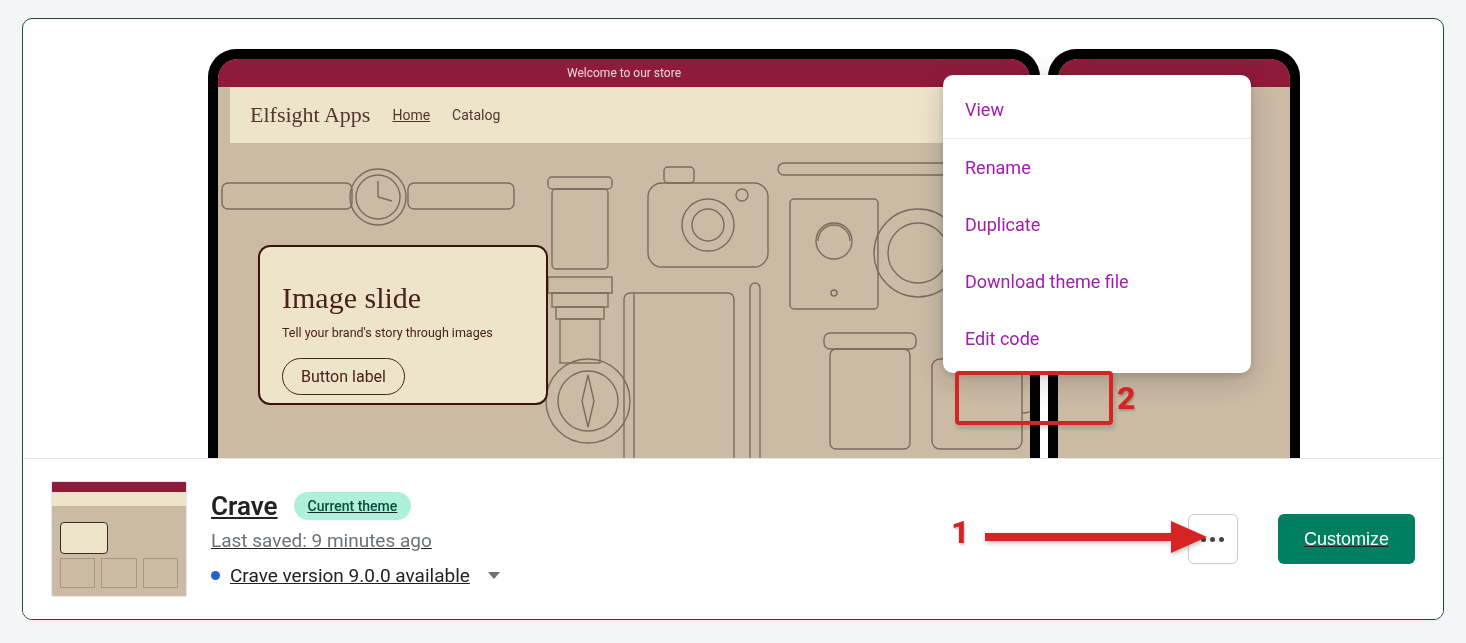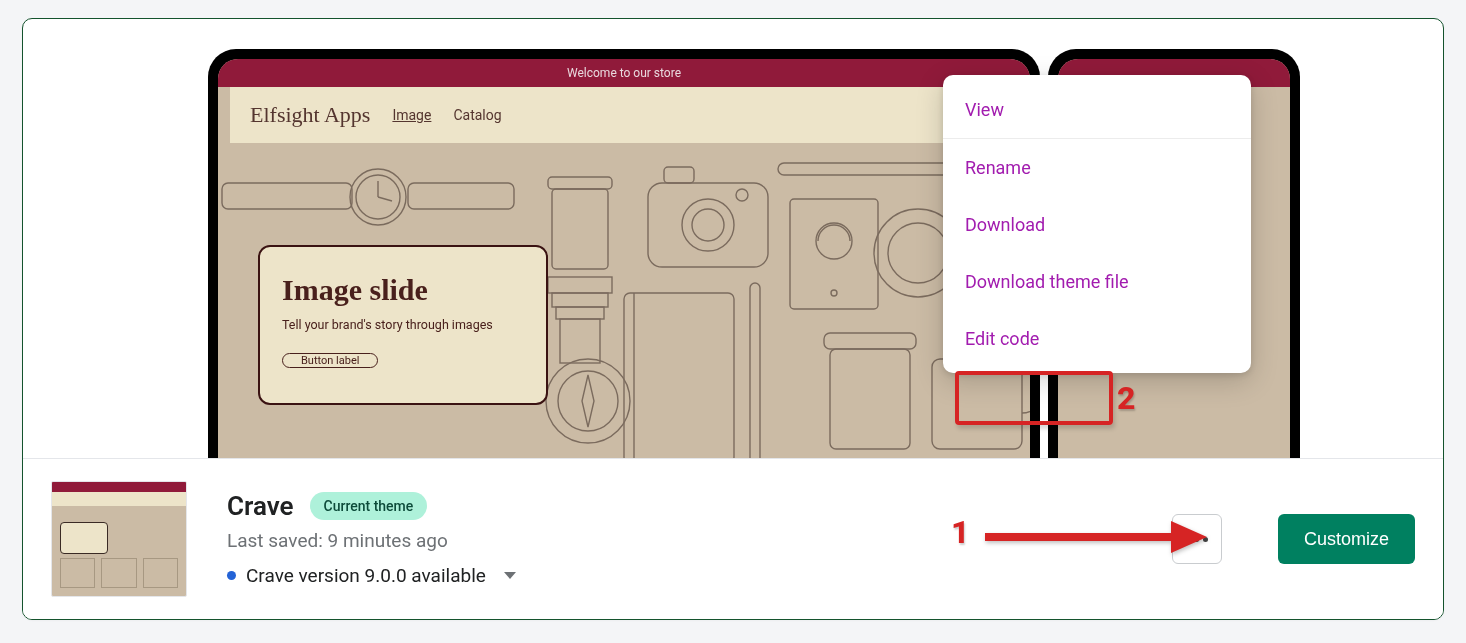--- a/index.html
+++ b/index.html
@@ -90,28 +90,28 @@
     position:absolute;
     left:40px; top:102px;
     width:290px; height:160px;
     background:var(--cream);
     border:2px solid #3a1212;
     border-radius:12px;
     padding:22px;
     font-family:Georgia,serif;
     color:#49201c;
   }
-  .slidecard h1{ margin:4px 0 10px 0; font-size:30px; font-weight:700;}
+  .slidecard h1{ margin:12px 0 10px 0; font-size:30px; font-weight:400;}
   .slidecard p{ margin:0 0 18px 0; font-size:12.5px; font-family:-apple-system,Segoe UI,Roboto,Helvetica,Arial,sans-serif;}
   .slidebtn{
     display:inline-block;
     border:1.5px solid #49201c;
     border-radius:22px;
-    font-size:11px;
-    padding:0 18px;
+    font-size:16px;
+    padding:8px 18px;
     font-family:-apple-system,Segoe UI,Roboto,Helvetica,Arial,sans-serif;
     text-align:right;
   }
 
   
   .menu{
     position:absolute;
     left:920px; top:56px;
     width:308px;
     background:#fff;
@@ -138,21 +138,22 @@
 
   
   .bottombar{
     position:absolute;
     left:0;right:0;top:439px;bottom:0;
     border-top:1px solid #e4e6ea;
     background:#fff;
     display:flex;
     align-items:center;
     padding:22px 28px;
-    gap:40px;
+    gap:24px;
+    text-decoration:underline;
   }
   .thumb{
     width:136px;height:116px;
     border:1px solid #e4e6ea;
     border-radius:2px;
     background:var(--tan);
     overflow:hidden;
     position:relative;
     flex:0 0 auto;
   }
@@ -233,21 +234,21 @@
 
 <div class="card">
 
   <div class="device left">
     <div class="screen">
       <div class="topbar">
           <span>Welcome to our store</span>
         </div>
       <div class="navbar">
         <span class="brandname">Elfsight Apps</span>
-        <span class="navlink home">Image</span>
+        <span class="navlink home">Home</span>
         <span class="navlink">Catalog</span>
         <span class="navspacer"></span>
         <svg class="searchicon" viewBox="0 0 24 24">
             <circle cx="10" cy="10" r="7"></circle>
             <line x1="20" y1="20" x2="15" y2="15"></line>
           </svg>
       </div>
       <div class="hero">
         <svg class="doodles" viewBox="0 0 812 320">
 
@@ -309,21 +310,21 @@
 
   <div class="device right">
     <div class="screen">
       <div class="topbar"></div>
     </div>
   </div>
 
   <div class="menu">
     <div class="menuitem sep">View</div>
     <div class="menuitem">Rename</div>
-    <div class="menuitem">Download</div>
+    <div class="menuitem">Duplicate</div>
     <div class="menuitem">Download theme file</div>
     <div class="menuitem">Edit code</div>
   </div>
   <div class="editcode-box"></div>
 
   <div class="bottombar">
     <div class="thumb">
       <div class="bar1"></div>
         <div class="bar2"></div>
         <div class="mini"></div>

